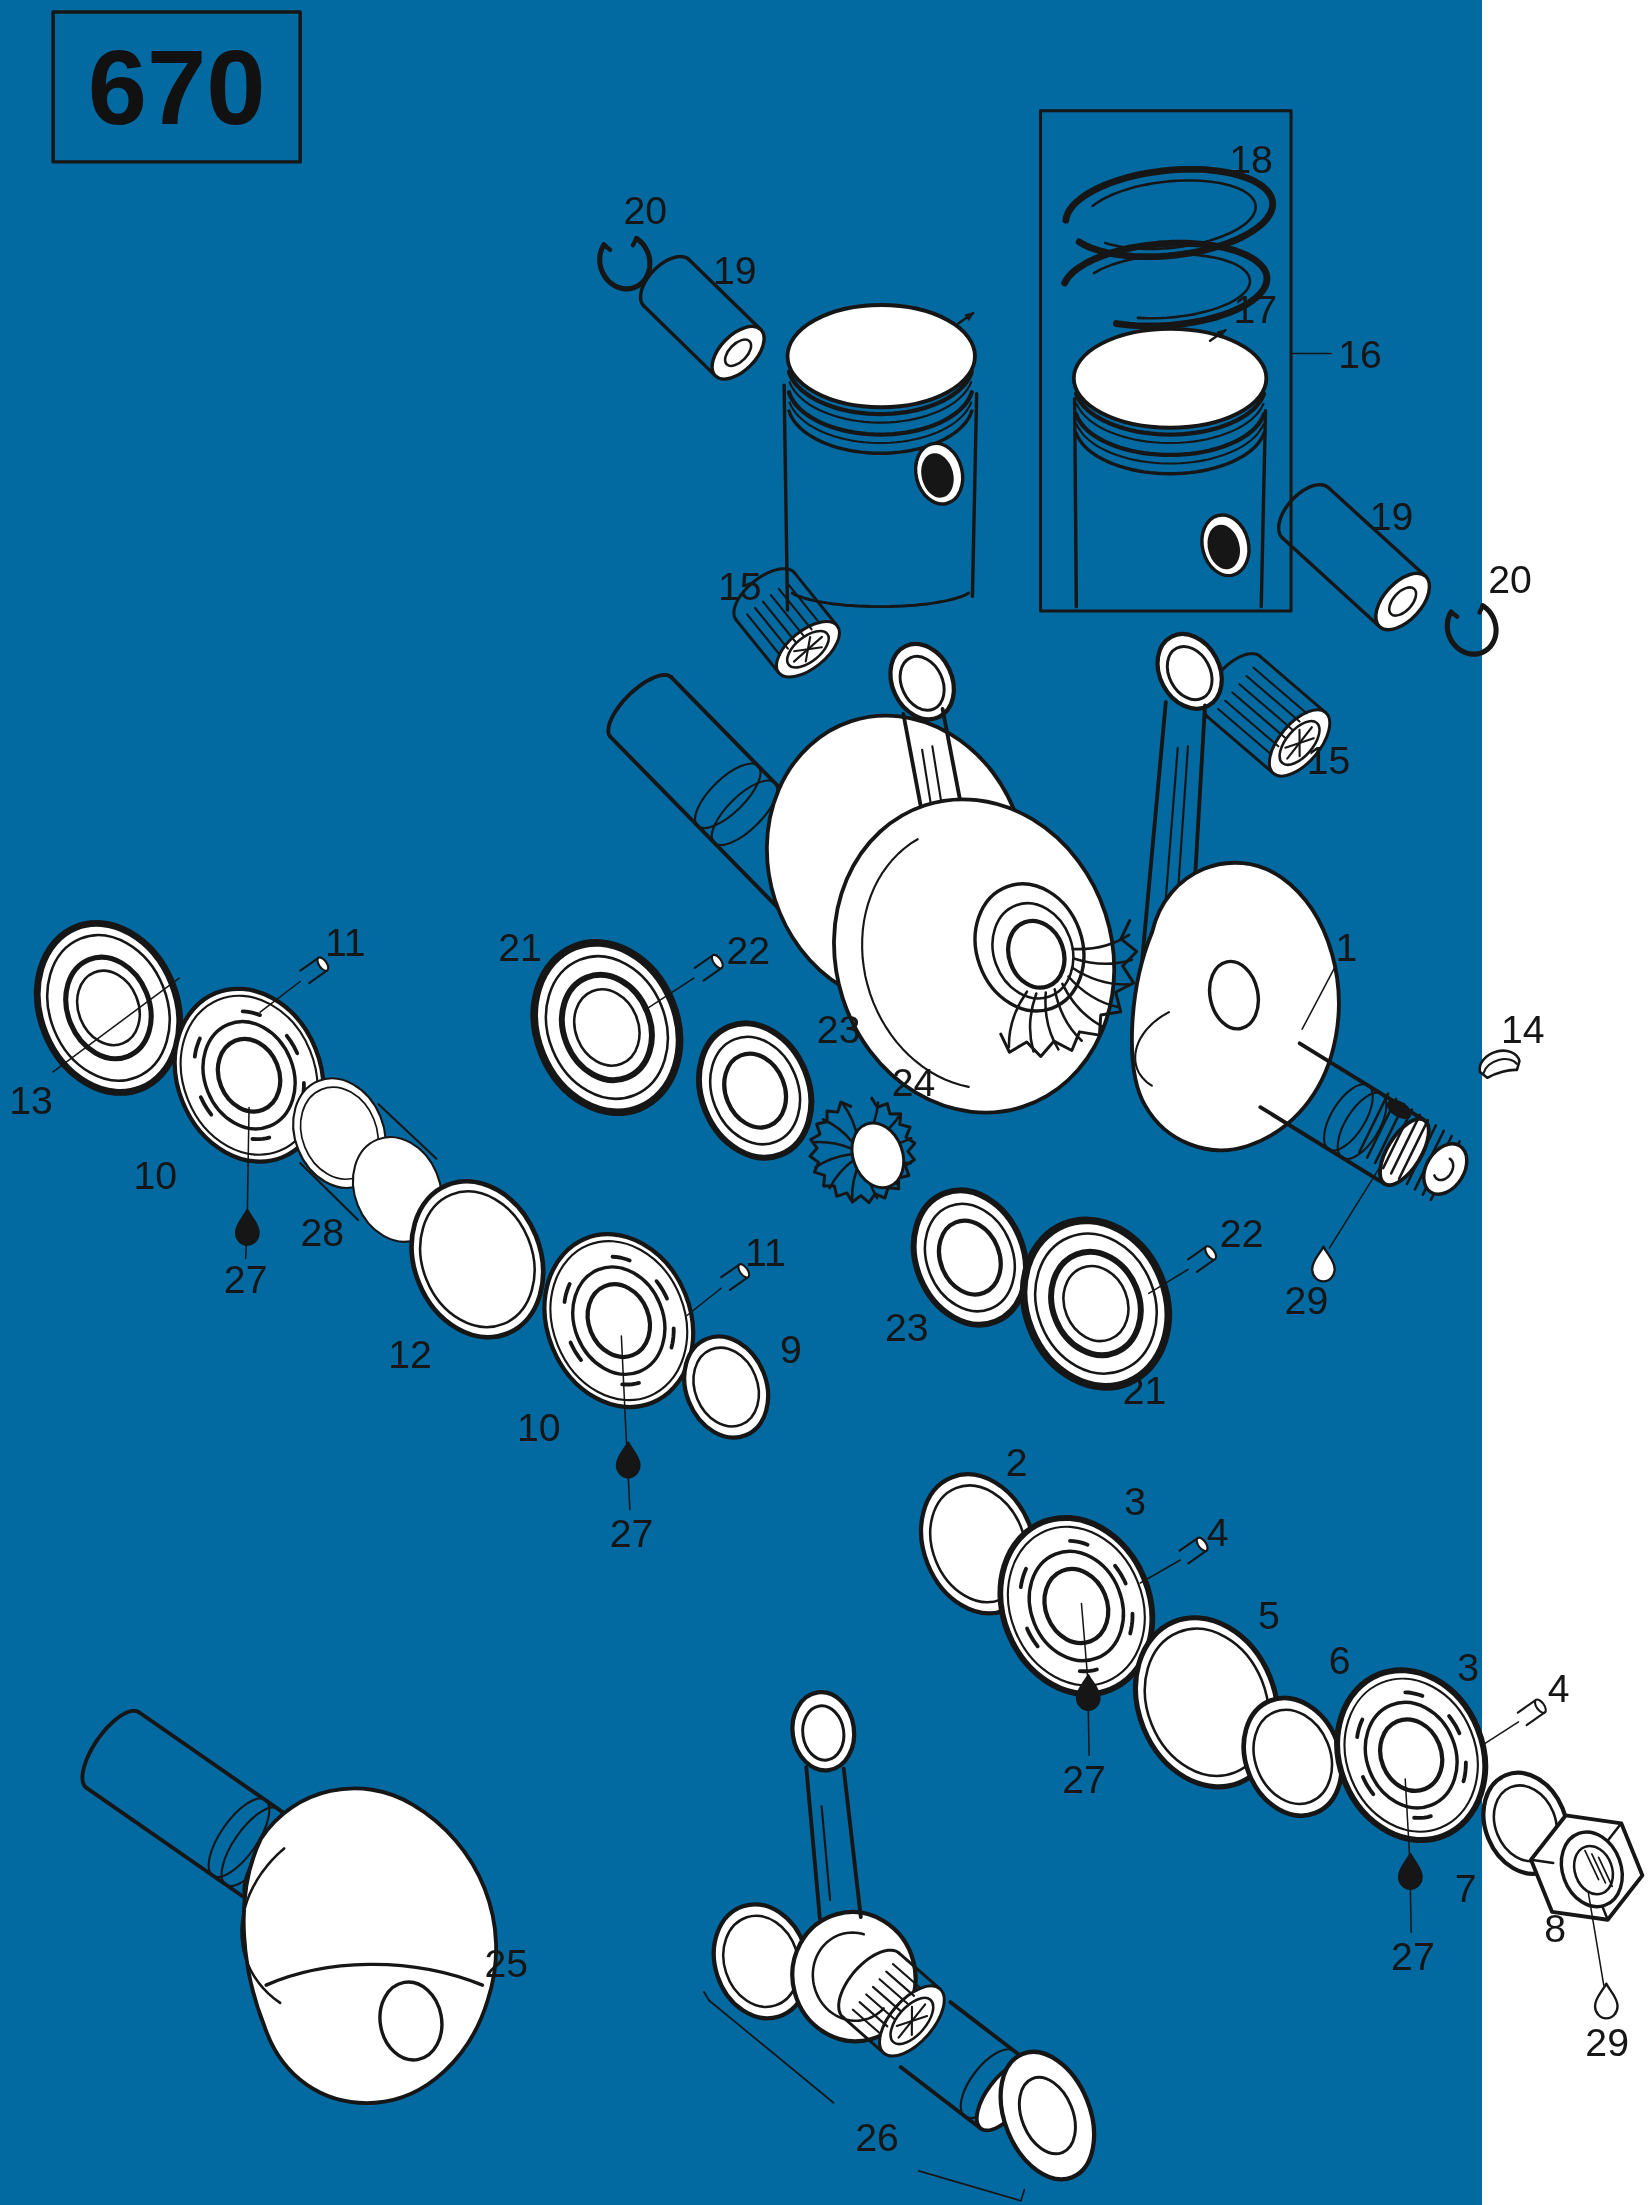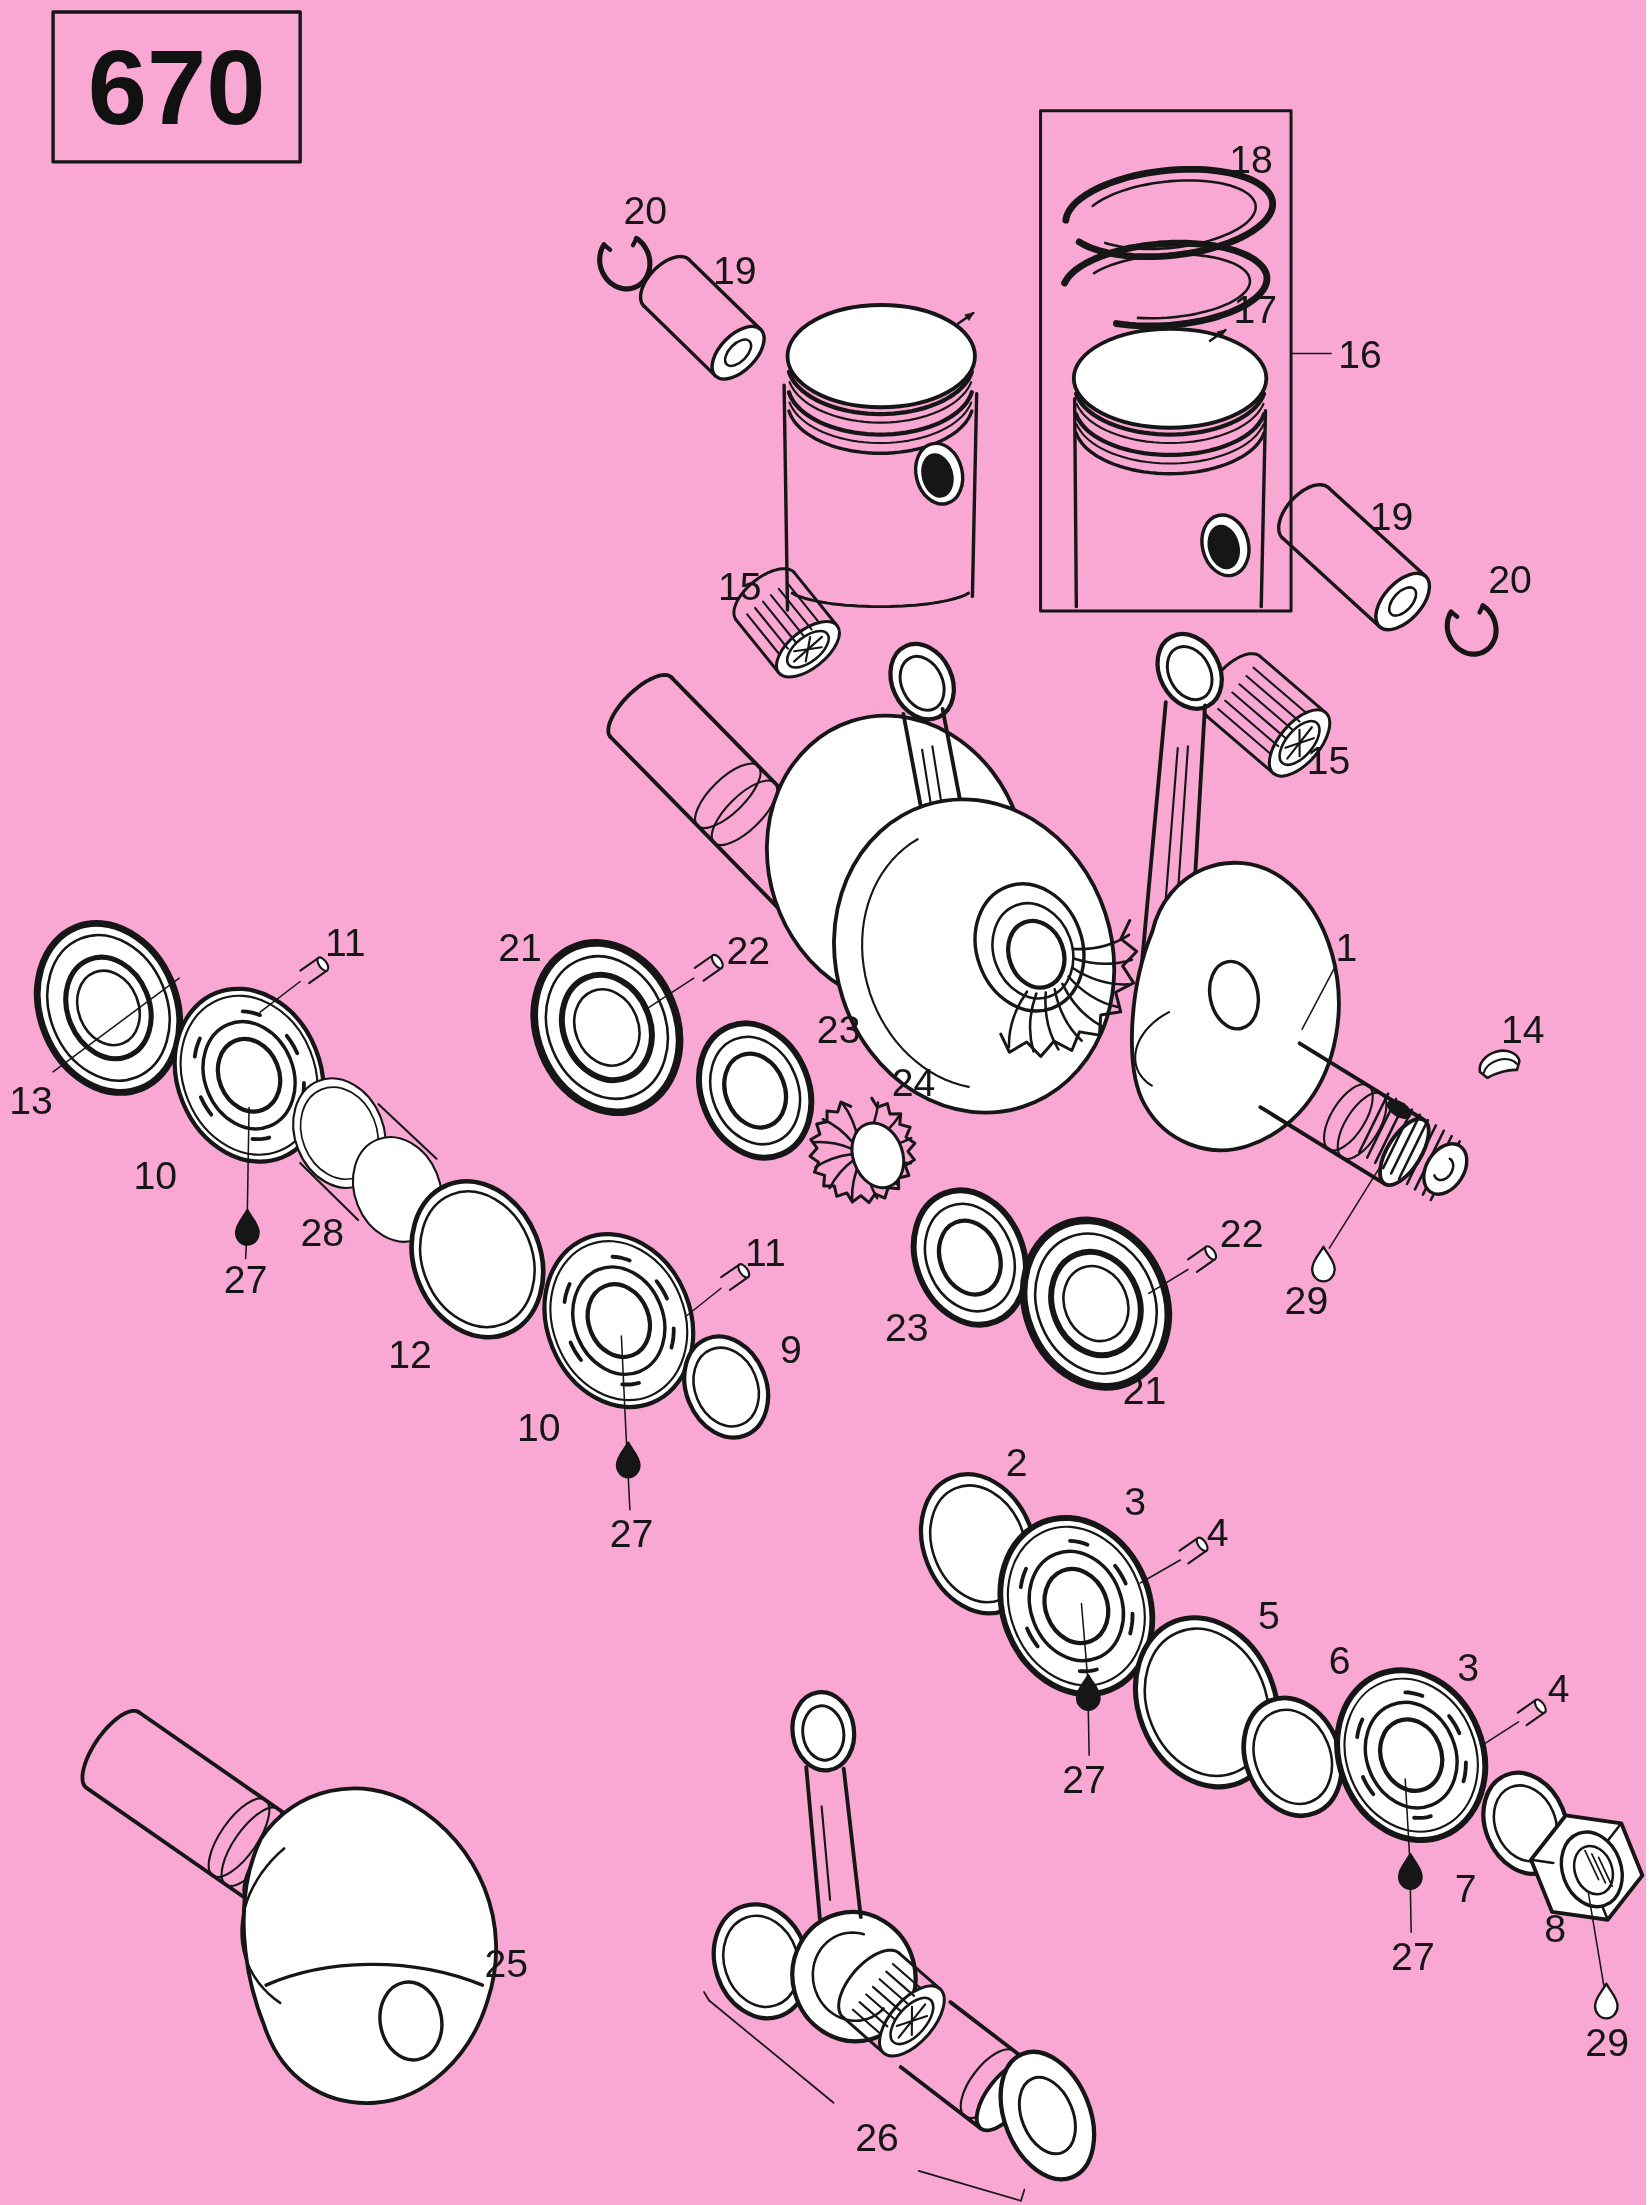--- a/index.html
+++ b/index.html
@@ -1,16 +1,16 @@
 <!DOCTYPE html>
 <html style="font-size:13.6px"><head>
 <meta charset="utf-8">
 <style>
   html,body{margin:0;padding:0;background:#ffffff;}
-  #page{width:1646px;height:2205px;position:relative;background:#f9a8d4;}
+  #page{width:1482px;height:2205px;position:relative;background:#0369a1;}
   svg{display:block;}
   text{font-family:"Liberation Sans",sans-serif;}
 </style>
 </head>
 <body>
 
 <div id="page">
   <svg id="diagram" width="1650" height="2205" xmlns="http://www.w3.org/2000/svg" viewBox="0 0 1936 2588">
     <text x="207" y="145" text-anchor="middle" font-size="125" font-weight="bold" fill="#111">670</text>
   <g stroke="#161616" fill="none" stroke-linecap="round" stroke-linejoin="round">

